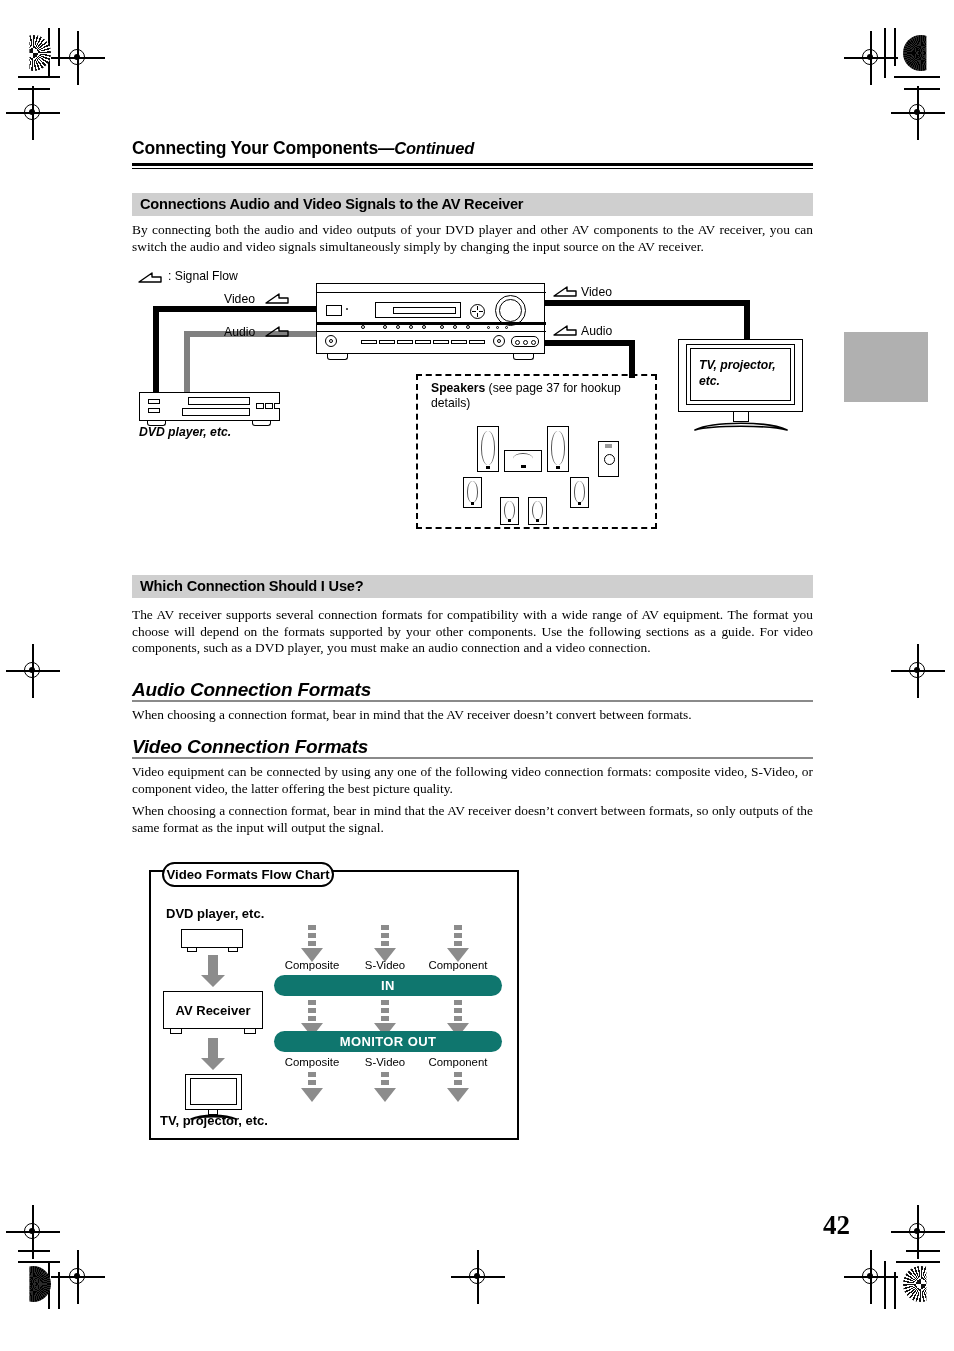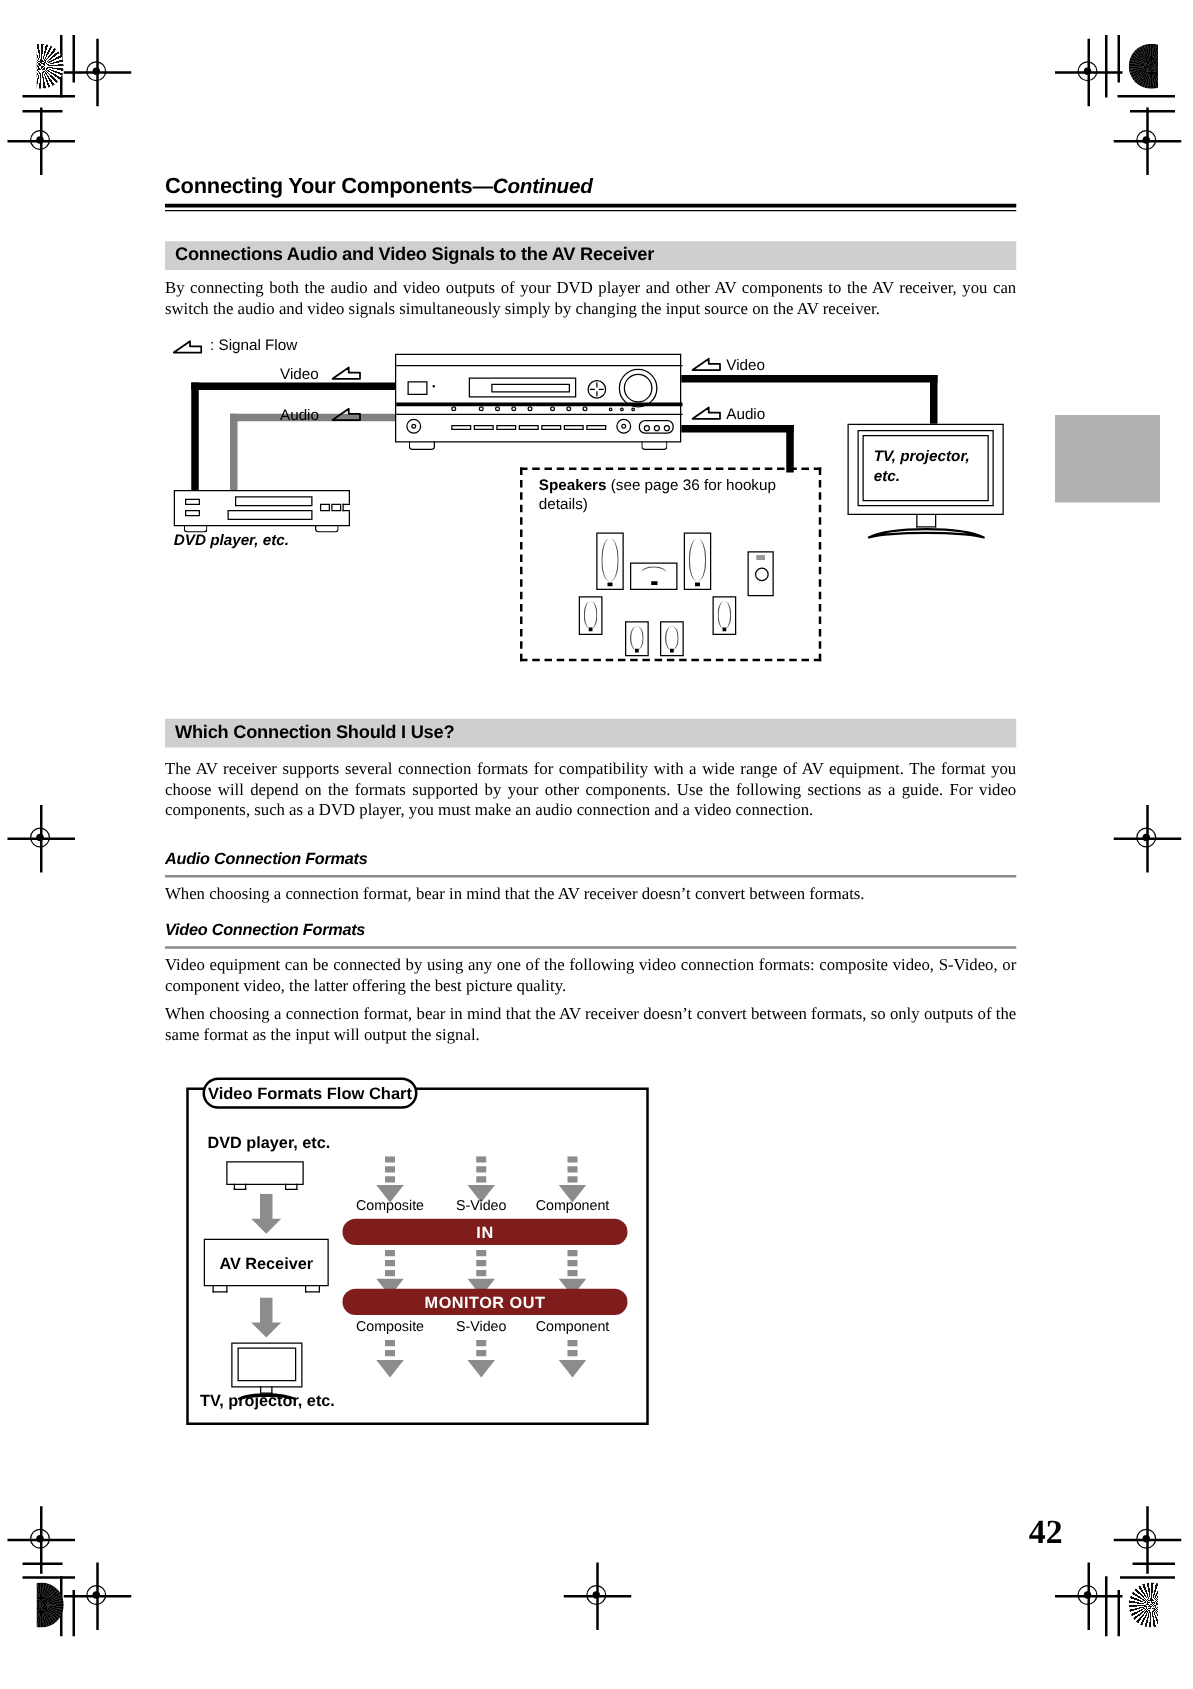--- a/index.html
+++ b/index.html
@@ -26,21 +26,21 @@
   #page-title .cont{font-weight:bold;font-style:italic;font-size:16.5px;}
   .rule-double{position:absolute;left:132px;width:681px;}
   .rule-double .t{height:2.6px;background:#000;}
   .rule-double .b{height:1.3px;background:#000;margin-top:2.2px;}
 
   .sec-head{position:absolute;left:132px;width:681px;height:23px;background:#cfcfcf;
      font-size:14.6px;font-weight:bold;line-height:23px;padding-left:8px;box-sizing:border-box;letter-spacing:-0.2px;}
 
   .body-text{position:absolute;font-family:"Liberation Serif",serif;font-size:13.4px;line-height:16.5px;color:#000;}
 
-  .sub-head{position:absolute;left:132px;width:681px;font-style:italic;font-weight:bold;font-size:13px;
+  .sub-head{position:absolute;left:132px;width:681px;font-style:italic;font-weight:bold;font-size:19px;
      letter-spacing:-0.2px;padding-bottom:3px;}
   .sub-rule{position:absolute;left:132px;width:681px;height:1.6px;background:#8a8a8a;}
 
   .pageno{position:absolute;font-size:27px;font-weight:bold;font-family:"Liberation Serif",serif;}
 
   .thumbtab{position:absolute;background:#b0b0b0;}
 
   
   .lbl{position:absolute;font-size:12.2px;}
   .lbl.b{font-weight:bold;font-style:italic;}
@@ -73,21 +73,21 @@
   .spkbox{position:absolute;border:2.4px dashed #000;box-sizing:border-box;}
   .spk{position:absolute;border:1.4px solid #000;background:#fff;box-sizing:border-box;}
   .spk .cone{position:absolute;left:15%;right:15%;top:10%;bottom:14%;
       border-left:1.1px solid #555;border-right:1.1px solid #555;border-radius:48%;}
   .spk .pad{position:absolute;left:42%;width:16%;height:3px;bottom:2px;background:#000;}
 
   
   .fc-box{position:absolute;border:2.2px solid #000;box-sizing:border-box;background:#fff;}
   .fc-badge{position:absolute;border:2.2px solid #000;border-radius:18px;background:#fff;
      font-size:13.2px;font-weight:bold;text-align:center;box-sizing:border-box;}
-  .bar{position:absolute;background:#7f1d1d;border-radius:11px;color:#fff;font-weight:bold;
+  .bar{position:absolute;background:#0f766e;border-radius:11px;color:#fff;font-weight:bold;
      font-size:13px;text-align:center;letter-spacing:0.4px;}
   .fcl{position:absolute;font-size:11.4px;text-align:center;}
   .fcl.b{font-weight:bold;font-size:13px;}
   .gray-arrow{position:absolute;}
   .dashed-arrow{position:absolute;}
   .fc-unit{position:absolute;border:1.8px solid #000;background:#fff;box-sizing:border-box;}
 </style>
 </head>
 <body>
 
@@ -306,21 +306,21 @@
 </div>
 <div class="lbl b" style="left:699px;top:358px;">TV, projector,</div>
 <div class="lbl b" style="left:699px;top:374px;">etc.</div>
 <div class="abs" style="left:733px;top:412px;width:16px;height:10px;border:1.7px solid #000;border-top:none;box-sizing:border-box;"></div>
 <svg class="abs" style="left:693px;top:418px;width:96px;height:14px;" viewBox="0 0 96 14">
   <path d="M2 12 C20 3 76 3 94 12 C76 7 20 7 2 12 Z" fill="#fff" stroke="#000" stroke-width="1.7" stroke-linejoin="round"></path>
 </svg>
 
 <div class="spkbox" style="left:416px;top:374px;width:241px;height:155px;"></div>
 <div class="abs" style="left:431px;top:381px;width:215px;font-size:12.2px;line-height:15px;">
-  <span style="font-weight:bold;">Speakers</span><span> (see page 36 for hookup</span><br>
+  <span style="font-weight:bold;">Speakers</span><span> (see page 37 for hookup</span><br>
   <span>details)</span>
 </div>
 
 <div class="spk" style="left:477px;top:426px;width:22px;height:46px;">
     <div class="cone"></div>
     <div class="pad"></div>
   </div>
 <div class="spk" style="left:547px;top:426px;width:22px;height:46px;">
     <div class="cone"></div>
     <div class="pad"></div>

